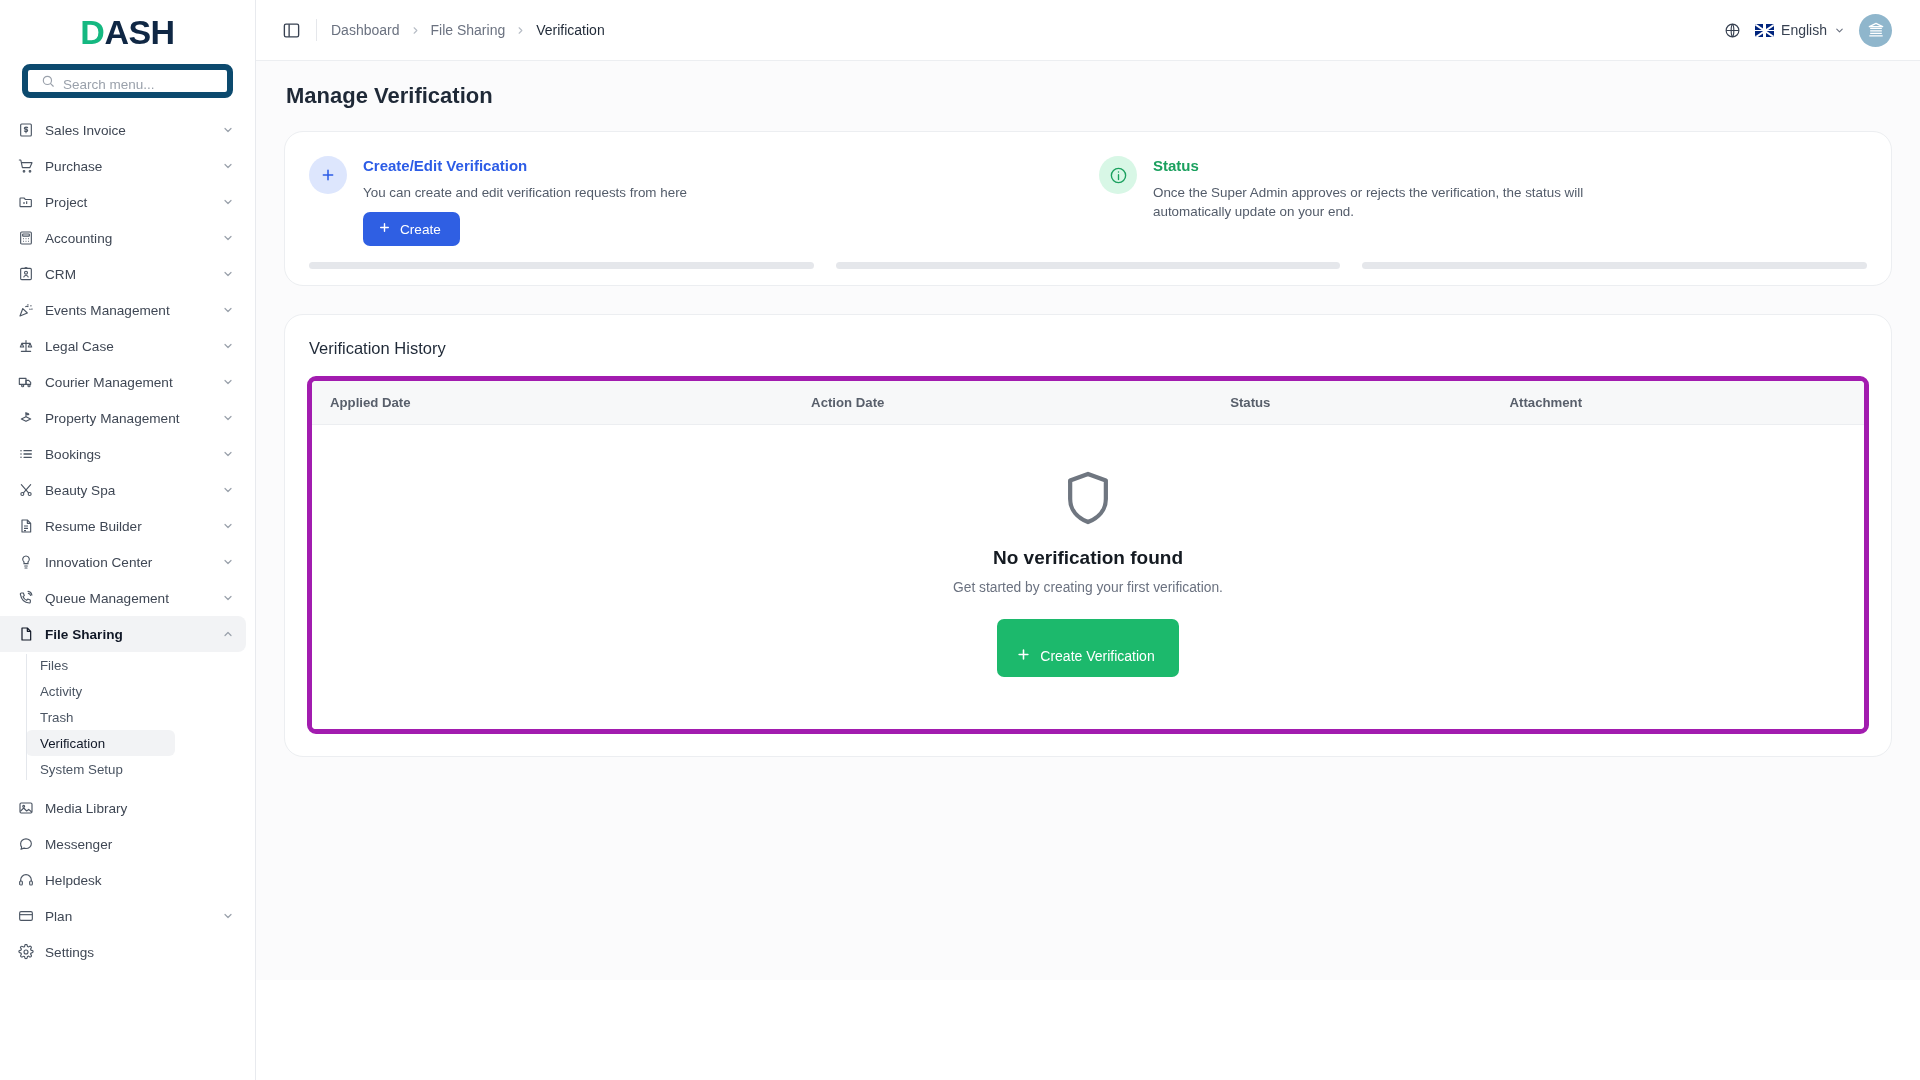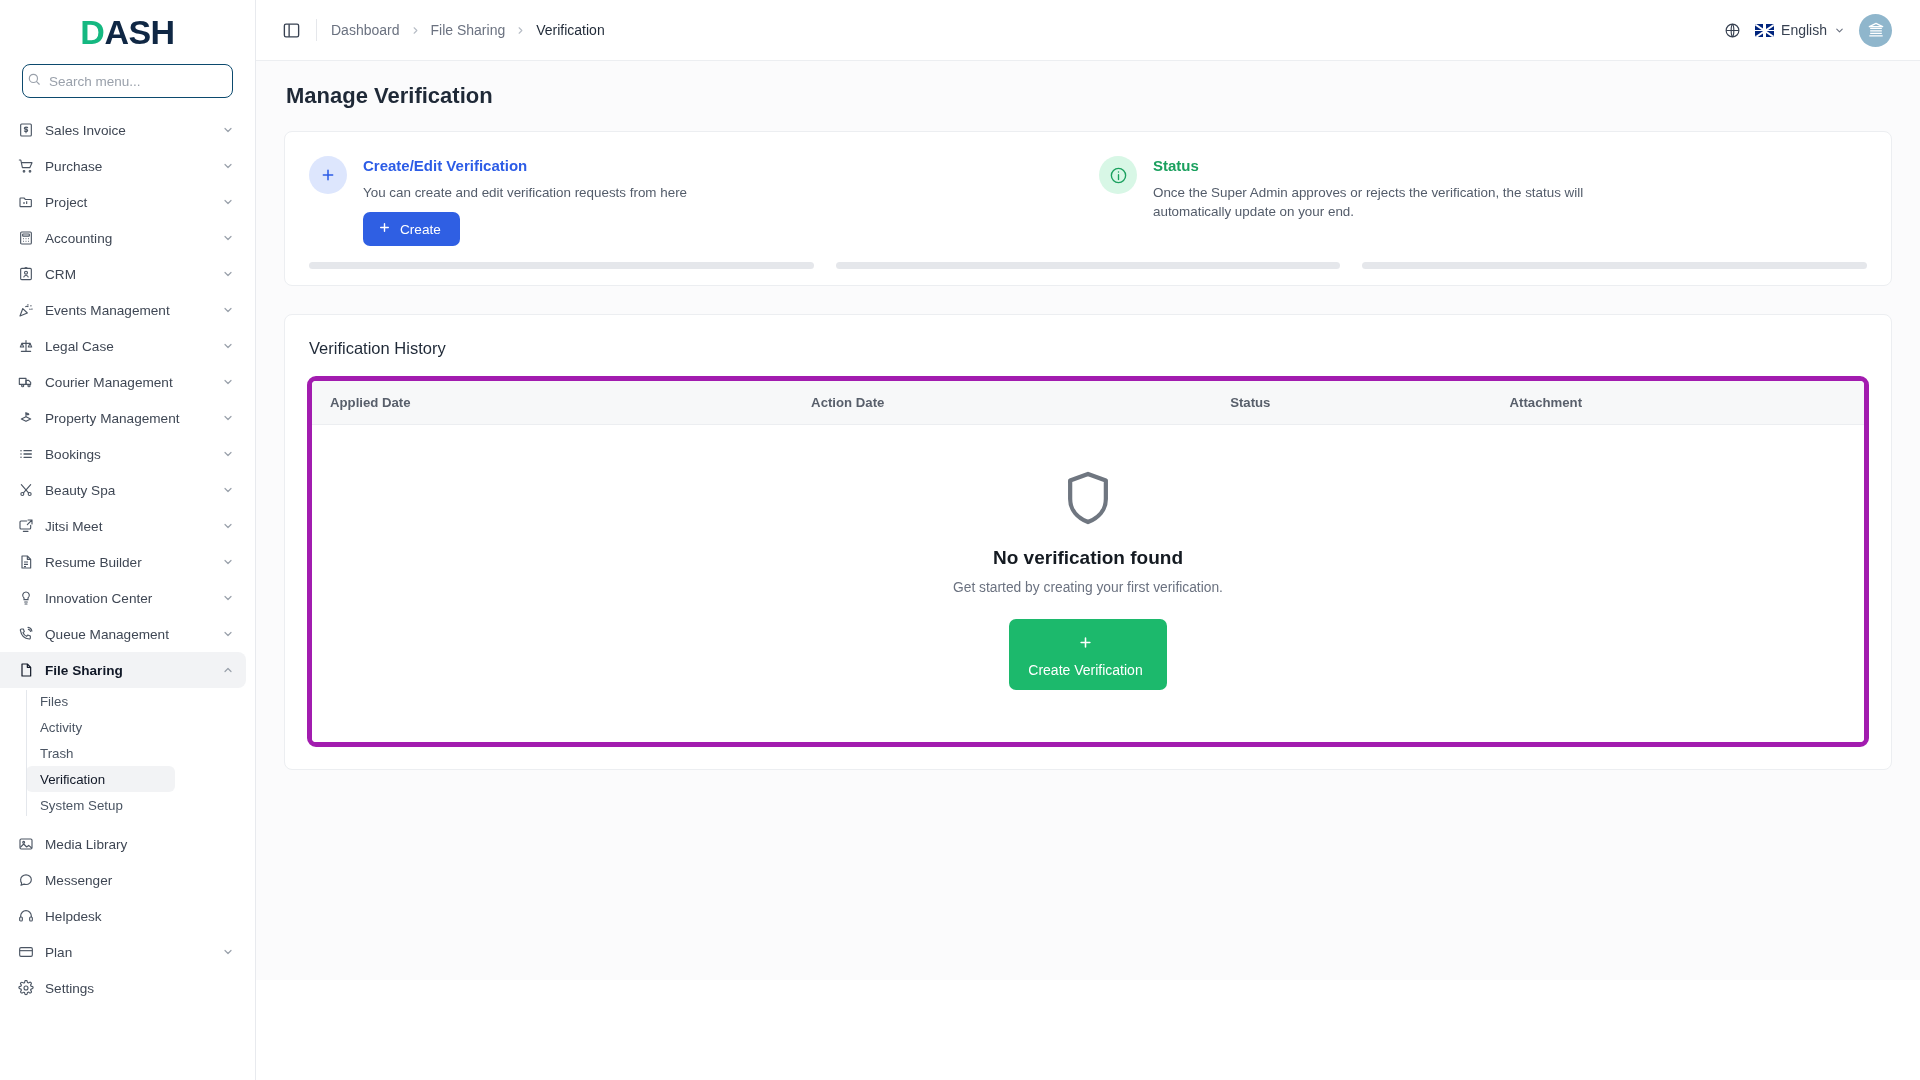--- a/index.html
+++ b/index.html
@@ -41,26 +41,26 @@
     line-height: 1;
     display: flex;
     align-items: center;
   }
   .logo .g { color: #15b881; }
   .logo .d { color: #0f2744; }
 
   .search-wrap { padding: 6px 22px 10px 22px; }
   .search-box {
     height: 34px;
-    border: 1px solid #0c4a6e;
+    border: 6px solid #0c4a6e;
     border-radius: 8px;
     display: flex;
-    align-items: center;
+    align-items: flex-end;
     gap: 8px;
-    padding: 0 4px;
+    padding: 0 13px;
     background: #fff;
   }
   .search-box svg { flex: 0 0 auto; }
   .search-box input {
     border: 0; outline: 0; flex: 1 1 auto;
     font-family: "Liberation Sans", sans-serif;
     font-size: 13.5px;
     color: #6b7280;
     background: transparent;
   }
@@ -190,21 +190,21 @@
   .page-title {
     font-size: 22px;
     font-weight: 600;
     color: #1f2937;
     margin: 0 0 22px 2px;
   }
 
   .card {
     background: #ffffff;
     border: 1px solid #eceef1;
-    border-radius: 8px;
+    border-radius: 19px;
   }
 
   
   .steps-card { padding: 24px 24px 0 24px; margin-bottom: 28px; }
   .steps-row { display: flex; gap: 22px; }
   .step { flex: 1 1 0; display: flex; gap: 16px; padding-bottom: 10px; }
   .step-ico {
     width: 38px; height: 38px; min-width: 38px;
     border-radius: 50%;
     display: flex; align-items: center; justify-content: center;
@@ -218,21 +218,21 @@
   .step-title.amber { color: #d99a1d; }
   .step-title.green { color: #1aa05e; }
   .step-desc { font-size: 13.4px; color: #535c6a; line-height: 1.45; max-width: 470px; }
   .btn {
     display: inline-flex; align-items: center; gap: 9px;
     border: 0; border-radius: 7px; cursor: pointer;
     font-family: "Liberation Sans", sans-serif;
     font-size: 13.6px; color: #fff;
   }
   .btn-create { background: #2f5fe3; padding: 9px 19px 9px 15px; margin-top: 10px; }
-  .btn-create-verification { background: #1cb96c; padding: 16px 24px 12px 19px; font-size: 14px; flex-direction: column; }
+  .btn-create-verification { background: #1cb96c; padding: 28px 24px 12px 19px; font-size: 14px; }
   .bars-row { display: flex; gap: 22px; padding: 6px 0 16px 0; }
   .bar { flex: 1 1 0; height: 7px; border-radius: 4px; background: #e5e7eb; }
 
   
   .history-card { padding: 22px 22px 22px 22px; }
   .history-title { font-size: 16.5px; color: #1f2937; margin: 2px 0 18px 2px; font-weight: 400; }
   .table-wrap { border: 5px solid #a21caf; border-radius: 9px; overflow: hidden; }
   table { width: 100%; border-collapse: collapse; }
   thead th {
     background: #f7f8f9;
@@ -448,35 +448,20 @@
             </svg>
           </span>
         <span class="lbl">Beauty Spa</span>
         <span class="chev">
             <svg width="12" height="12" viewBox="0 0 24 24" fill="none" stroke="currentColor" stroke-width="2.4" stroke-linecap="round" stroke-linejoin="round">
               <polyline points="6 9 12 15 18 9"></polyline>
             </svg>
           </span>
       </div>
 
-      <div class="nav-item">
-        <span class="ico">
-            <svg width="16" height="16" viewBox="0 0 24 24" fill="none" stroke="currentColor" stroke-width="1.7" stroke-linecap="round" stroke-linejoin="round">
-              <path d="M13 4.5H4.5A1.5 1.5 0 003 6v9a1.5 1.5 0 001.5 1.5h13A1.5 1.5 0 0019 15v-4"></path>
-              <path d="M8 20h7"></path>
-              <path d="M15 3h6v6M21 3l-7 7"></path>
-            </svg>
-          </span>
-        <span class="lbl">Jitsi Meet</span>
-        <span class="chev">
-            <svg width="12" height="12" viewBox="0 0 24 24" fill="none" stroke="currentColor" stroke-width="2.4" stroke-linecap="round" stroke-linejoin="round">
-              <polyline points="6 9 12 15 18 9"></polyline>
-            </svg>
-          </span>
-      </div>
 
       <div class="nav-item">
         <span class="ico">
             <svg width="16" height="16" viewBox="0 0 24 24" fill="none" stroke="currentColor" stroke-width="1.7" stroke-linejoin="round">
               <path d="M6 3h8l5 5v13H6z"></path>
               <polyline points="14 3 14 8 19 8"></polyline>
               <path d="M9 12h6M9 15.5h6M9 19h3"></path>
             </svg>
           </span>
         <span class="lbl">Resume Builder</span>

